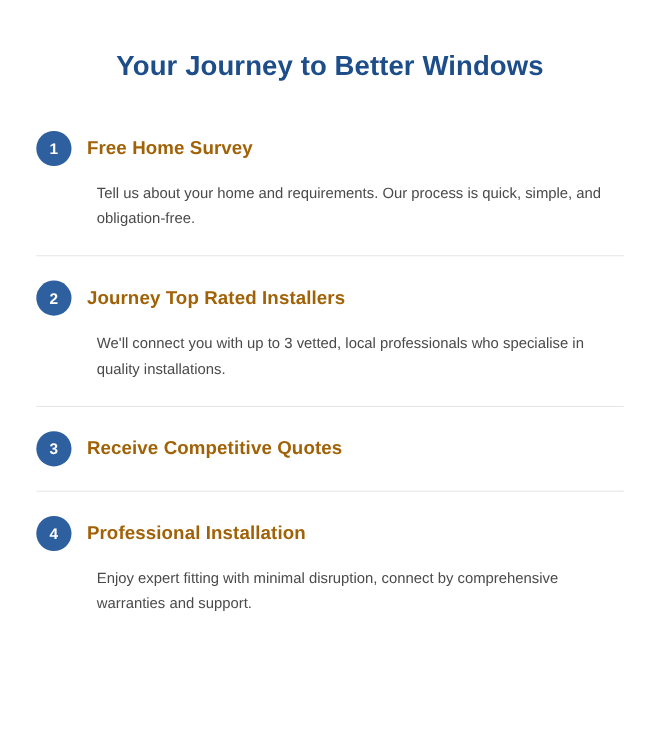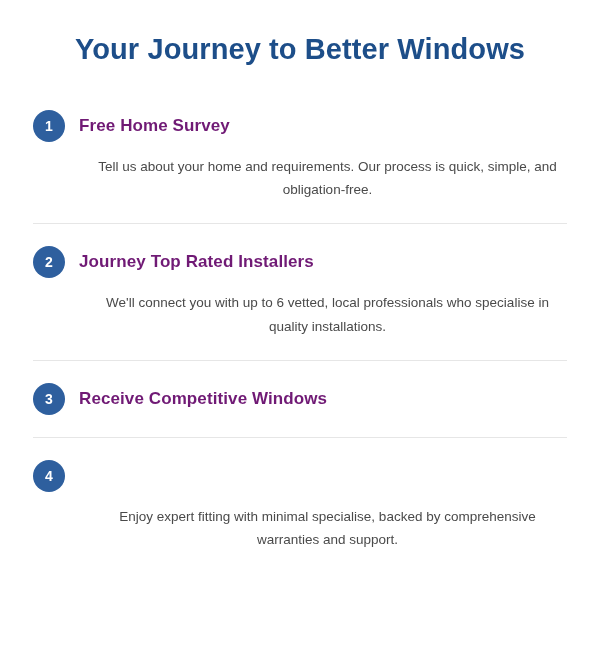--- a/index.html
+++ b/index.html
@@ -16,25 +16,25 @@
   }
   .page {
     width: 600px;
     height: 671px;
     box-sizing: border-box;
     position: relative;
   }
   .page-title {
     text-align: center;
     color: #1d4e89;
-    font-size: 29px;
+    font-size: 25px;
     font-weight: bold;
     letter-spacing: 0.1px;
     margin: 0;
-    padding-top: 33px;
+    padding-top: 46px;
     padding-bottom: 0;
   }
   .steps {
     margin-top: 44px;
     padding: 0 33px 0 33px;
   }
   .step {
     position: relative;
     padding: 0 0 22px 0;
     border-bottom: 1px solid #e6e6e6;
@@ -58,32 +58,31 @@
     background: #2e5f9e;
     color: #ffffff;
     font-size: 14px;
     font-weight: bold;
     display: flex;
     align-items: center;
     justify-content: center;
     line-height: 1;
   }
   .step-title {
-    color: #701a75;
+    color: #a16207;
     font-size: 17px;
     font-weight: bold;
     letter-spacing: 0.1px;
   }
   .step-desc {
     margin: 13px 0 0 55px;
     font-size: 13.5px;
     line-height: 1.72;
     color: #4a4a4a;
     max-width: 480px;
-    text-align: center;
   }
   
   .step.s2 .step-head { padding-left: 0; }
   .step.s3 .step-head { padding-left: 0; }
   .step.s4 .step-head { padding-left: 0; }
 </style>
 </head>
 <body>
 
 <div class="page">
@@ -98,31 +97,32 @@
         <div class="step-title">Free Home Survey</div>
       </div>
       <div class="step-desc">Tell us about your home and requirements. Our process is quick, simple, and obligation-free.</div>
     </div>
 
     <div class="step s2">
       <div class="step-head">
         <div class="badge">2</div>
         <div class="step-title">Journey Top Rated Installers</div>
       </div>
-      <div class="step-desc">We'll connect you with up to 6 vetted, local professionals who specialise in quality installations.</div>
+      <div class="step-desc">We'll connect you with up to 3 vetted, local professionals who specialise in quality installations.</div>
     </div>
 
     <div class="step s3">
       <div class="step-head">
         <div class="badge">3</div>
-        <div class="step-title">Receive Competitive Windows</div>
+        <div class="step-title">Receive Competitive Quotes</div>
       </div>
     </div>
 
     <div class="step s4">
       <div class="step-head">
         <div class="badge">4</div>
+        <div class="step-title">Professional Installation</div>
       </div>
-      <div class="step-desc">Enjoy expert fitting with minimal specialise, backed by comprehensive warranties and support.</div>
+      <div class="step-desc">Enjoy expert fitting with minimal disruption, connect by comprehensive warranties and support.</div>
     </div>
 
   </div>
 </div>
 
 </body></html>

